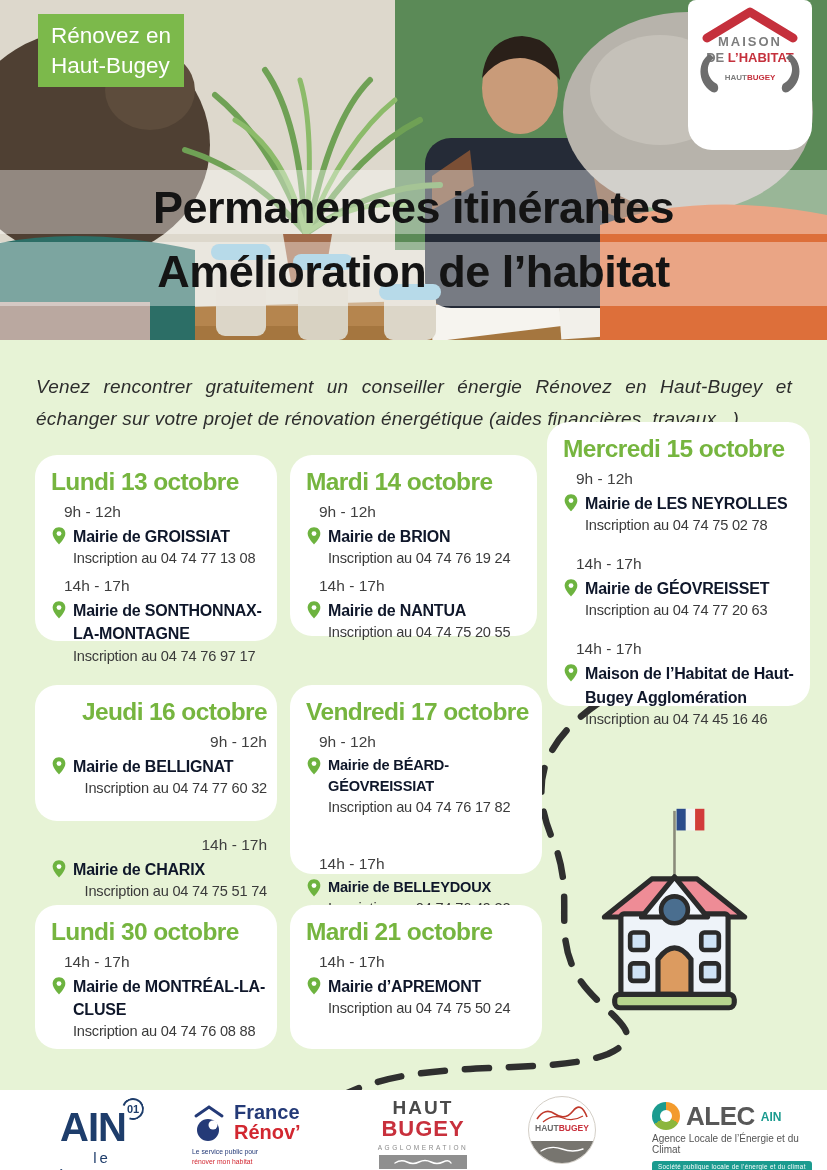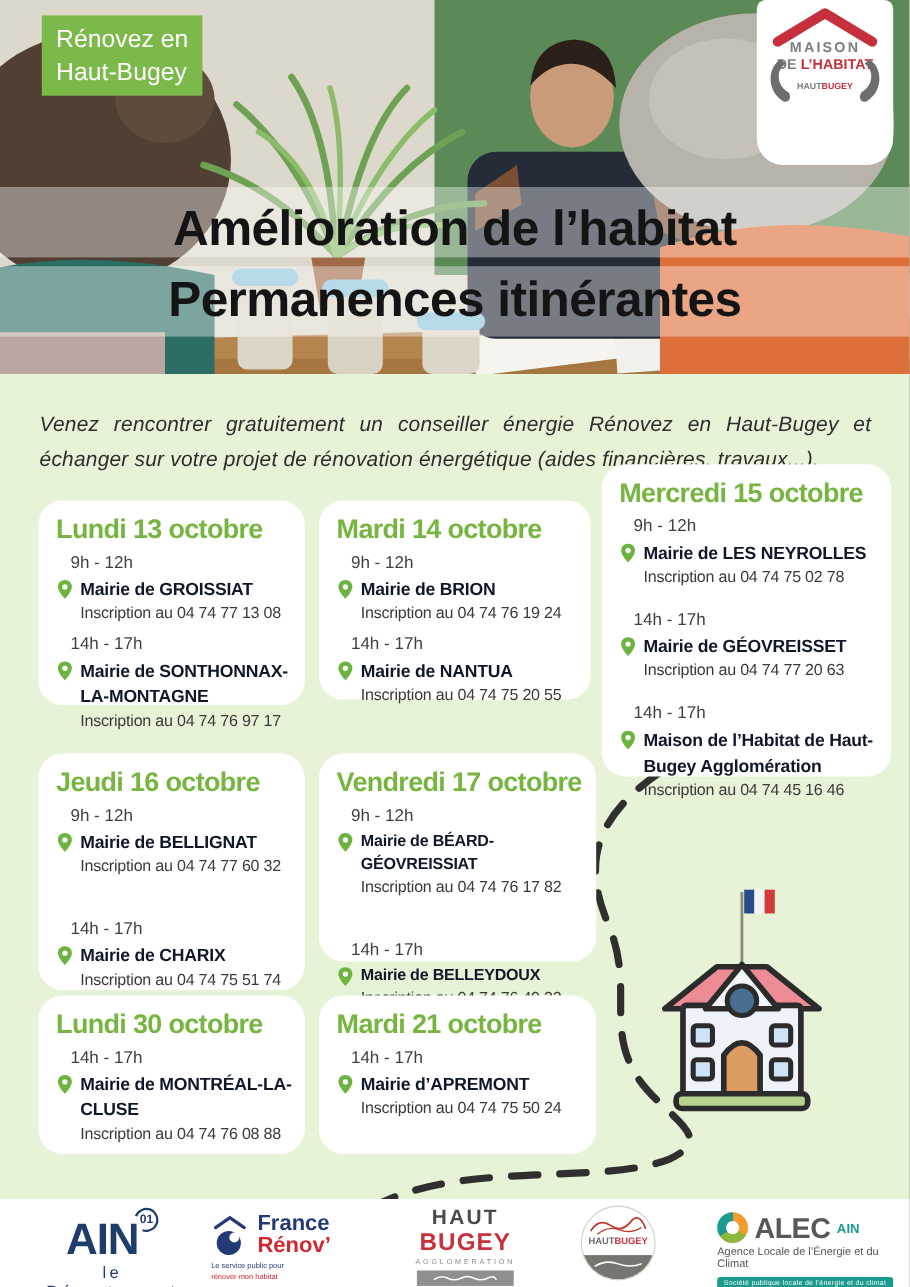--- a/index.html
+++ b/index.html
@@ -58,21 +58,21 @@
   .card-p4 .slot+.slot,.card-p5 .slot+.slot{margin-top:40px;}
   .time{font-size:15.5px;color:#3f3f3f;margin-left:13px;margin-bottom:4px;}
   .place-row{display:flex;gap:6px;}
   .pin{flex:0 0 16px;margin-top:1px;}
   .place{font-size:16px;font-weight:700;color:#0f172a;line-height:1.45;letter-spacing:-0.2px;}
   .card-p5 .place{font-size:14.6px;}
   .insc{font-size:14.6px;color:#3a3a3a;margin-left:22px;margin-top:2px;white-space:nowrap;letter-spacing:-0.2px;}
   .card-p1{left:35px;top:455px;width:242px;height:186px;}
   .card-p2{left:290px;top:455px;width:247px;height:181px;}
   .card-p3{left:547px;top:422px;width:263px;height:284px;}
-  .card-p4{left:35px;top:685px;width:242px;height:215px;}
+  .card-p4{left:35px;top:685px;width:242px;height:136px;text-align:right;}
   .card-p5{left:290px;top:685px;width:252px;height:189px;}
   .card-p6{left:35px;top:905px;width:242px;height:144px;}
   .card-p7{left:290px;top:905px;width:252px;height:144px;}
   
   .footer{position:absolute;left:0;top:1090px;width:827px;height:80px;background:#fff;z-index:4;}
   .flogo{position:absolute;}
   
   .ain{left:42px;top:8px;width:120px;text-align:center;color:#1e3d6b;}
   .ain .big{font-size:40px;font-weight:800;letter-spacing:-1px;line-height:1;}
   .ain .num{
@@ -168,22 +168,22 @@
       <rect x="211" y="244" width="60" height="16" rx="8" fill="#8cc3dc"></rect>
       <rect x="298" y="262" width="50" height="78" rx="9" fill="#d8d2c2"></rect>
       <rect x="293" y="254" width="60" height="16" rx="8" fill="#8cc3dc"></rect>
       <rect x="384" y="292" width="52" height="48" rx="9" fill="#dcd6c8"></rect>
       <rect x="379" y="284" width="62" height="16" rx="8" fill="#8cc3dc"></rect>
 
       <rect x="0" y="170" width="827" height="64" fill="#ffffff" opacity="0.38"></rect>
       <rect x="0" y="242" width="827" height="64" fill="#ffffff" opacity="0.38"></rect>
     </svg>
     <div class="hero-title">
+      <div>Permanences itinérantes</div>
       <div>Amélioration de l’habitat</div>
-      <div>Permanences itinérantes</div>
     </div>
   </div>
 
   <div class="badge">
     <div>Rénovez en</div>
     <div>Haut-Bugey</div>
   </div>
 
   <div class="mdh">
     <svg class="roof" width="110" height="40" viewBox="0 0 110 40">

